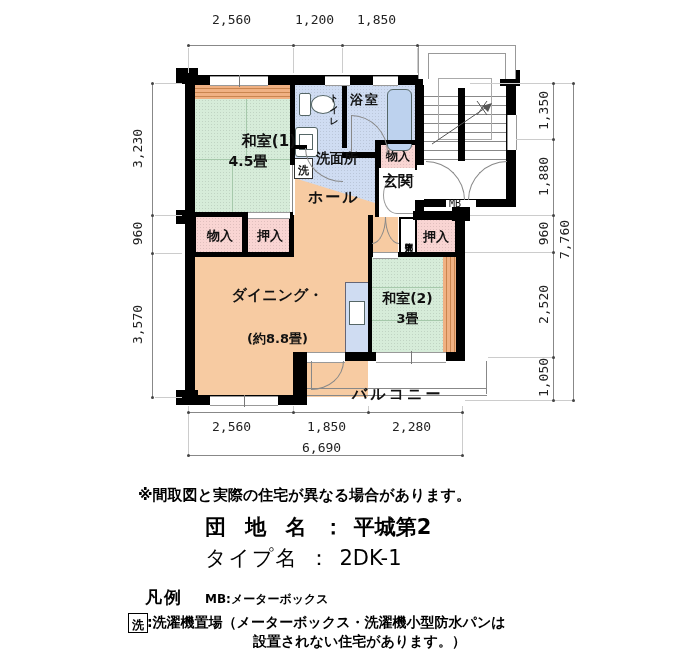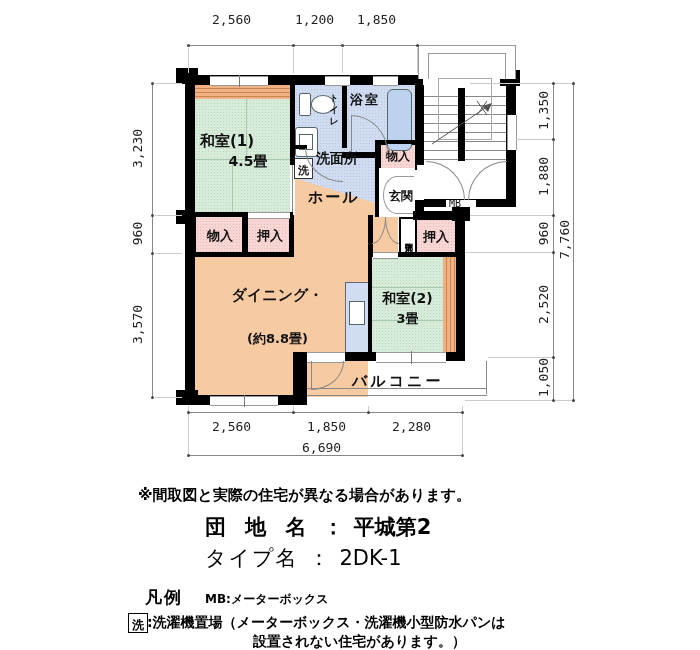--- a/index.html
+++ b/index.html
@@ -148,32 +148,32 @@
     <line x1="53" y1="9" x2="63" y2="23" stroke="#555" stroke-width="1"></line>
     <line x1="63" y1="9" x2="53" y2="23" stroke="#555" stroke-width="1"></line>
     <polygon points="68,11 58,14 64,20" fill="#555"></polygon>
   </svg>
   <div class="abs" style="left:446px;top:200px;width:30px;height:7px;background:#fff;"></div>
   <div class="lbl" style="left:449px;top:198px;font-size:10px;font-weight:normal;font-family:'DejaVu Sans Mono',monospace;">MB</div>
 
   <div class="abs" style="left:307px;top:388px;width:180px;height:6px;border-top:1px solid #888;border-bottom:1px solid #888;"></div>
   <div class="abs" style="left:486px;top:361px;width:1px;height:33px;background:#888;"></div>
 
-  <div class="lbl" style="left:200px;top:132px;width:96px;text-align:left;font-size:15px;">和室(1)</div>
+  <div class="lbl" style="left:200px;top:132px;width:96px;text-align:right;font-size:15px;">和室(1)</div>
   <div class="lbl" style="left:200px;top:153px;width:96px;text-align:center;font-size:14px;">4.5畳</div>
   <div class="lbl vtext" style="left:327px;top:88px;height:56px;font-size:9px;letter-spacing:1px;">トイレ</div>
   <div class="lbl" style="left:350px;top:91px;font-size:13px;letter-spacing:2px;">浴室</div>
   <div class="lbl" style="left:316px;top:150px;font-size:14px;">洗面所</div>
-  <div class="lbl" style="left:383px;top:188px;width:30px;text-align:right;font-size:12px;">玄関</div>
+  <div class="lbl" style="left:383px;top:172px;width:30px;text-align:right;font-size:15px;">玄関</div>
   <div class="lbl" style="left:308px;top:188px;font-size:15px;letter-spacing:2px;">ホール</div>
   <div class="lbl" style="left:195px;top:286px;width:165px;text-align:center;font-size:15px;">ダイニング・</div>
   <div class="lbl" style="left:195px;top:330px;width:165px;text-align:center;font-size:13px;">(約8.8畳)</div>
   <div class="lbl" style="left:372px;top:290px;width:71px;text-align:center;font-size:14px;">和室(2)</div>
   <div class="lbl" style="left:372px;top:310px;width:71px;text-align:center;font-size:13px;">3畳</div>
-  <div class="lbl" style="left:352px;top:372px;font-size:15px;letter-spacing:3px;">バルコニー</div>
+  <div class="lbl" style="left:352px;top:385px;font-size:15px;letter-spacing:3px;">バルコニー</div>
 
   <div class="dline" style="left:188px;top:45px;width:229px;height:1px;"></div>
   <div class="ext" style="left:188px;top:48px;width:1px;height:25px;"></div>
   <div class="ext" style="left:293px;top:48px;width:1px;height:25px;"></div>
   <div class="ext" style="left:342px;top:48px;width:1px;height:25px;"></div>
   <div class="ext" style="left:417px;top:48px;width:1px;height:25px;"></div>
   <div class="dot" style="left:188px;top:45px;"></div>
     <div class="dot" style="left:293px;top:45px;"></div>
   <div class="dot" style="left:342px;top:45px;"></div>
     <div class="dot" style="left:417px;top:45px;"></div>

